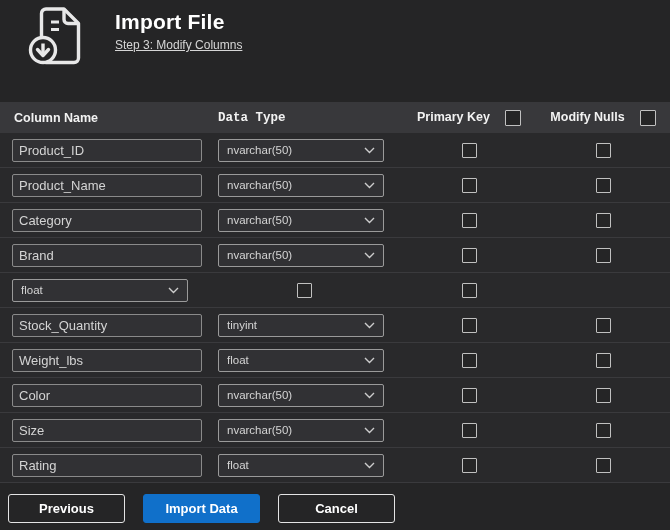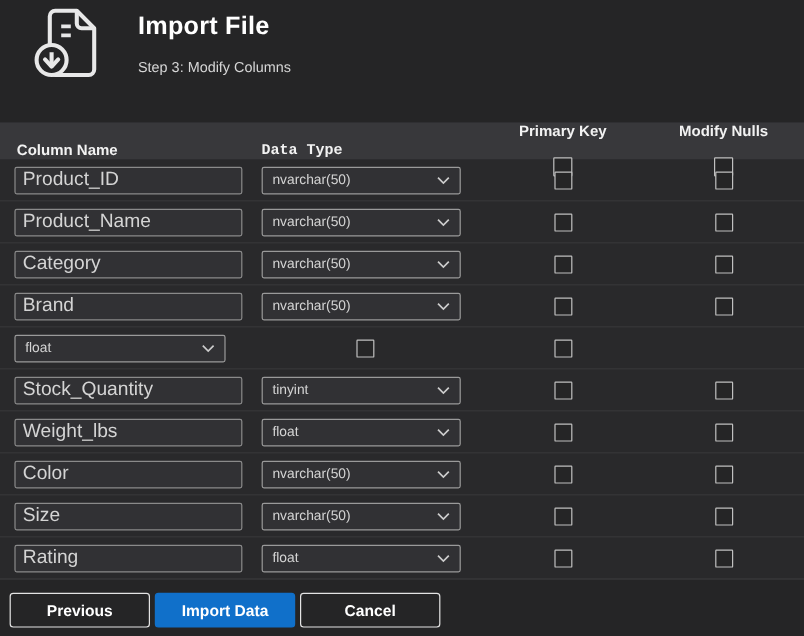--- a/index.html
+++ b/index.html
@@ -15,56 +15,56 @@
     background: var(--background, #252526);
     color: #e6e6e6;
     overflow: hidden;
   }
 
   
   .dialog-header { position: absolute; top: 0; left: 0; right: 0; height: 102px; }
   .header-icon { position: absolute; left: 25px; top: 6px; width: 66px; height: 60px; }
   .header-titles { position: absolute; left: 115px; top: 10px; }
   .page-title { margin: 0; font-size: 21px; font-weight: 700; color: #ffffff; letter-spacing: 0.2px; }
-  .step-subtitle { margin-top: 15px; font-size: 12px; color: #d6d6d6; }
+  .step-subtitle { margin-top: 4px; font-size: 12px; color: #d6d6d6; text-decoration: underline; }
 
   
   .columns-table { position: absolute; top: 102px; left: 0; right: 0; }
   .table-header, .table-row {
     display: grid;
     grid-template-columns: 206px 196px 134px 134px;
     align-items: center;
   }
   .table-header {
     height: 31px;
     background: var(--table-header-bg, #38383b);
     font-size: 12.5px;
     font-weight: 700;
     color: #f2f2f2;
   }
   .th-name { padding-left: 14px; }
   .th-type { padding-left: 12px; font-family: Liberation Mono, monospace; }
-  .th-check { display: flex; align-items: center; justify-content: center; gap: 15px; flex-direction: column; }
+  .th-check { display: flex; align-items: flex-start; justify-content: center; gap: 15px; }
 
   .table-row {
     height: 34px;
     background: #29292b;
     border-bottom: 1px solid #3a3a3d;
   }
   .cell-name input {
     display: block;
     margin-left: 12px;
     width: calc(100% - 30px);
     height: 21px;
     background: #313134;
     border: 1px solid #8a8a8a;
     border-radius: 2px;
     color: #d4d4d4;
     font-family: inherit;
-    font-size: 16px;
+    font-size: 13px;
     padding: 0 6px;
     outline: none;
   }
   .dropdown {
     margin-left: 12px;
     width: calc(100% - 30px);
     height: 23px;
     background: #313134;
     border: 1px solid #9a9a9a;
     border-radius: 2px;
@@ -84,21 +84,21 @@
     width: 15px;
     height: 15px;
     background: #252526;
     border: 1px solid #c0c0c0;
     border-radius: 1px;
     cursor: pointer;
     box-sizing: border-box;
   }
 
   
-  .footer { position: absolute; left: 8px; top: 494px; display: flex; gap: 4px; }
+  .footer { position: absolute; left: 8px; top: 494px; display: flex; gap: 18px; }
   .btn {
     height: 29px;
     min-width: 117px;
     padding: 0 20px;
     background: #252526;
     border: 1px solid #e4e4e4;
     border-radius: 3px;
     color: #ffffff;
     font-family: inherit;
     font-size: 13px;

